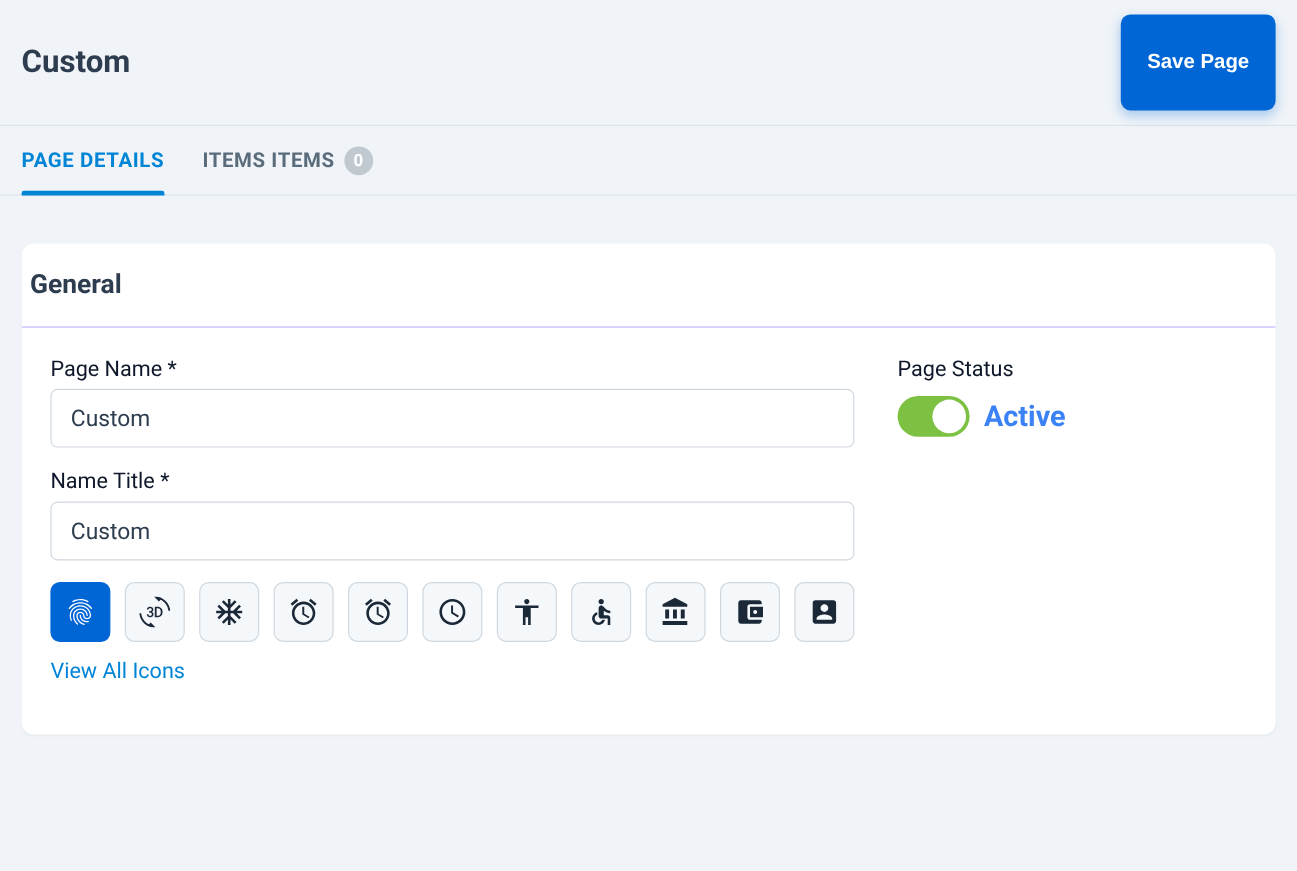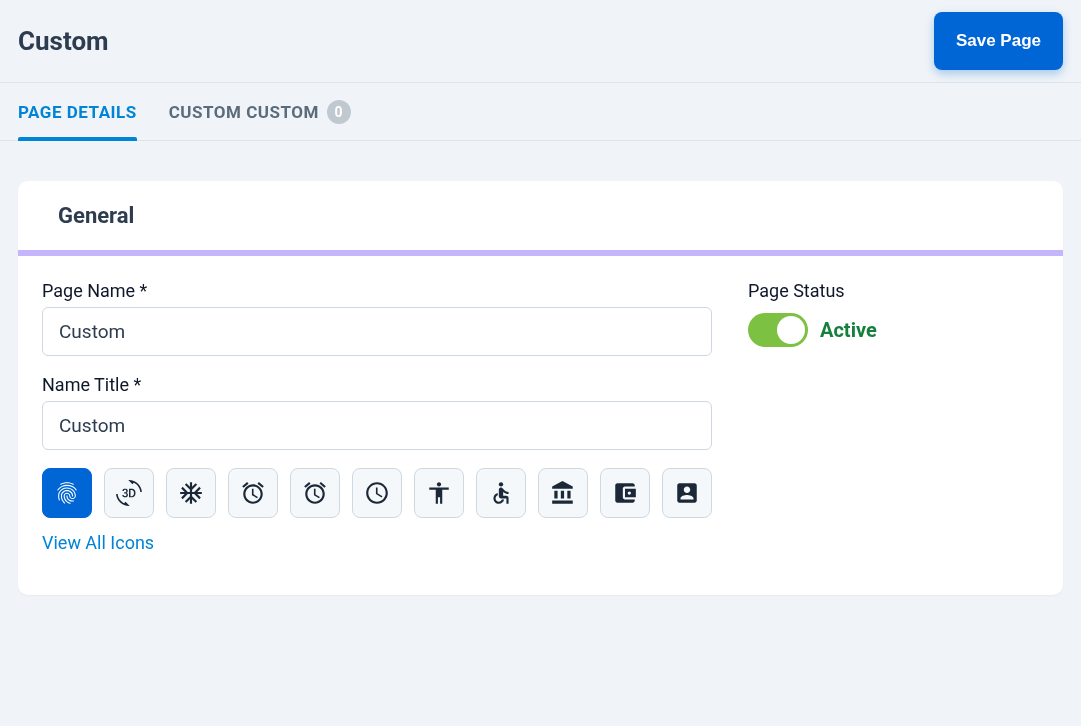--- a/index.html
+++ b/index.html
@@ -25,21 +25,21 @@
   font-size: 26px;
   font-weight: 700;
   color: #2d3c4e;
 }
 .save-btn {
   background: #0066d6;
   color: #fff;
   border: none;
   font-size: 17px;
   font-weight: 600;
-  padding: 19px 22px;
+  padding: 30px 22px;
   border-radius: 8px;
   cursor: pointer;
   box-shadow: 0 4px 10px rgba(0,102,214,0.3);
 }
 .tabs {
   display: flex;
   gap: 32px;
   padding: 0 18px;
   background: #f0f4f8;
   border-bottom: 1px solid #dde4ea;
@@ -86,22 +86,22 @@
 .content {
   padding: 40px 18px 18px 18px;
 }
 .card {
   background: #fff;
   border-radius: 10px;
   box-shadow: 0 1px 2px rgba(0,0,0,0.04);
   overflow: hidden;
 }
 .card-header {
-  padding: 22px 40px;
-  border-bottom: 6px solid #c4b5fd;
+  padding: 22px 7px;
+  border-bottom: 1px solid #c4b5fd;
 }
 .card-header h2 {
   font-size: 22px;
   font-weight: 700;
   color: #2d3c4e;
 }
 .card-body {
   padding: 24px;
   display: flex;
   gap: 36px;
@@ -157,23 +157,23 @@
 .toggle .knob {
   position: absolute;
   right: 3px;
   top: 3px;
   width: 28px;
   height: 28px;
   background: #fff;
   border-radius: 50%;
 }
 .toggle-label {
-  font-size: 20px;
-  font-weight: 700;
-  color: #15803d;
+  font-size: 24px;
+  font-weight: 700;
+  color: #3b82f6;
 }
 .icon-grid {
   display: flex;
   gap: 12px;
   margin-top: 10px;
   margin-bottom: 14px;
 }
 .icon-tile {
   width: 50px;
   height: 50px;
@@ -211,21 +211,21 @@
 <div class="header">
   <div class="page-title">Custom</div>
   <button class="save-btn">Save Page</button>
 </div>
 
 <div class="tabs">
   <div class="tab active">
     <span>PAGE DETAILS</span>
   </div>
   <div class="tab">
-    <span>CUSTOM CUSTOM</span>
+    <span>ITEMS ITEMS</span>
     <span class="badge">0</span>
   </div>
 </div>
 
 <div class="content">
   <div class="card">
     <div class="card-header">
       <h2>General</h2>
     </div>
     <div class="card-body">

